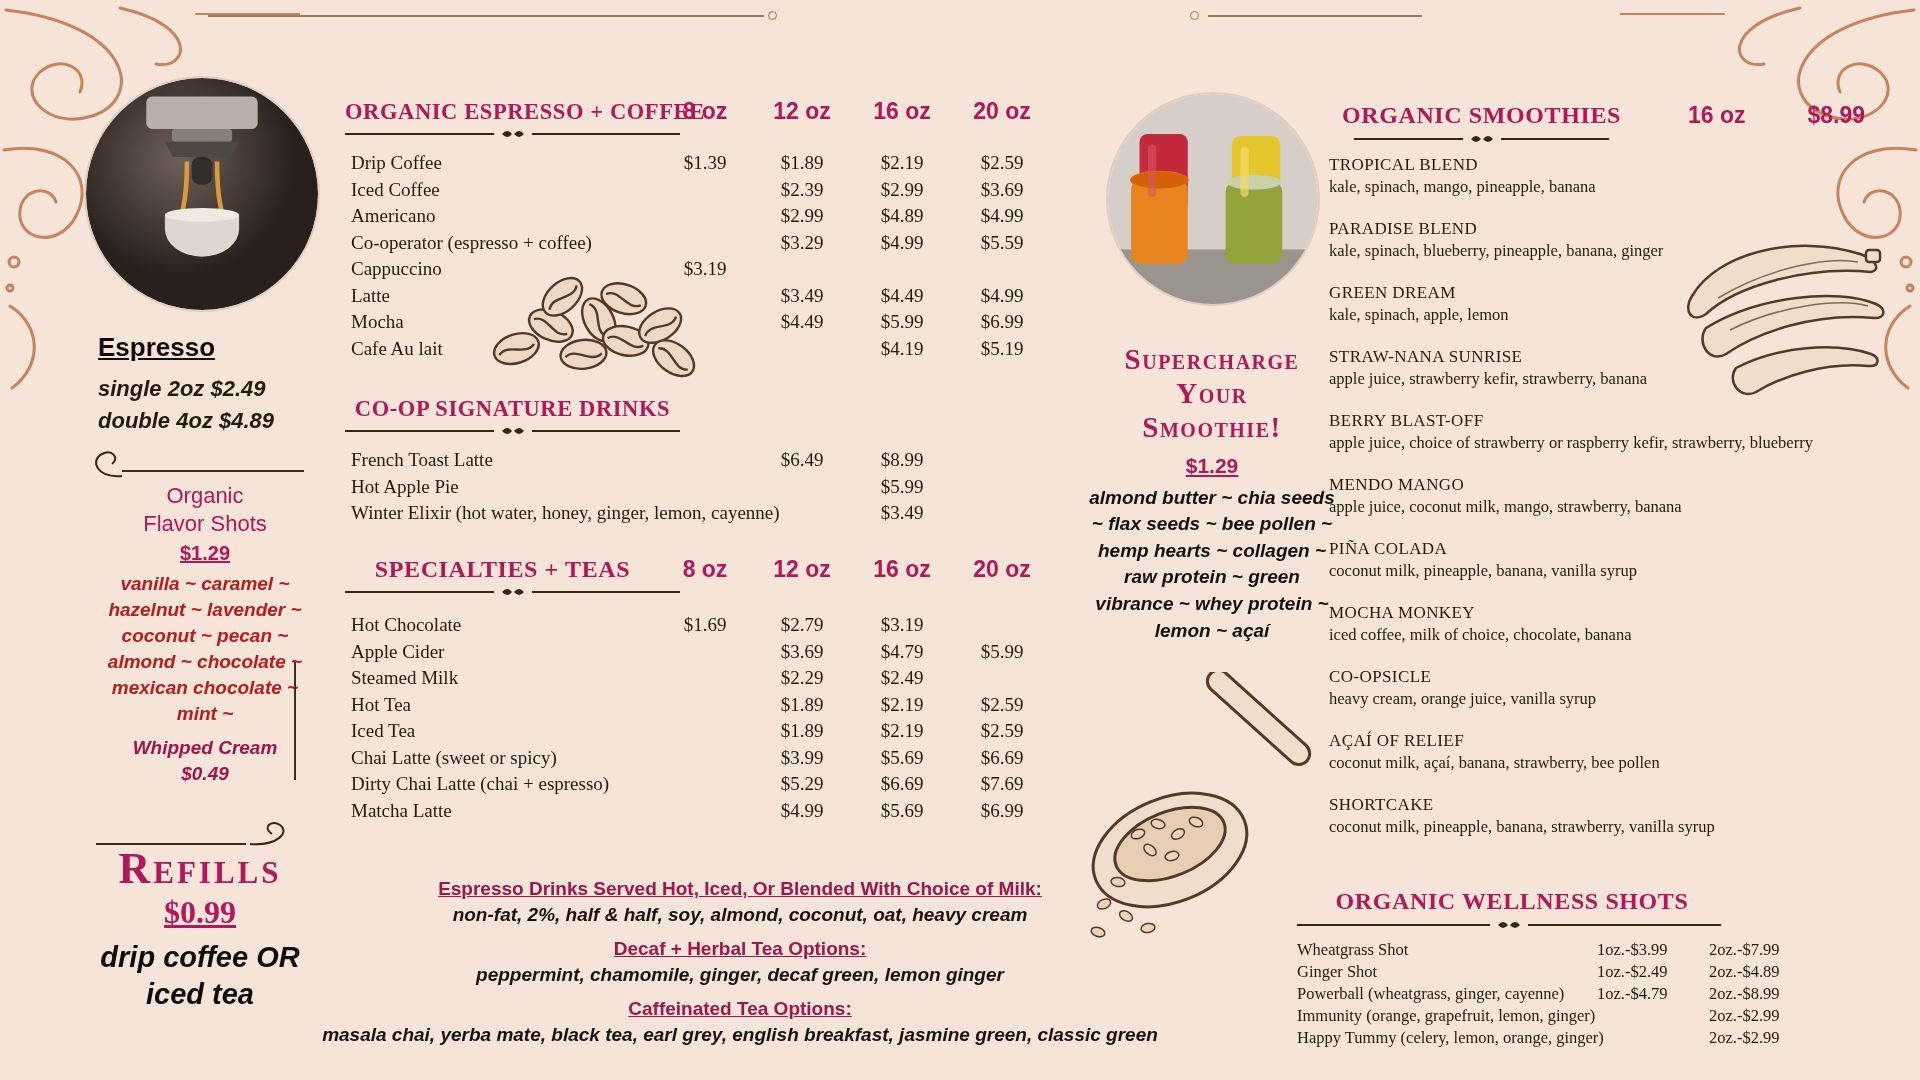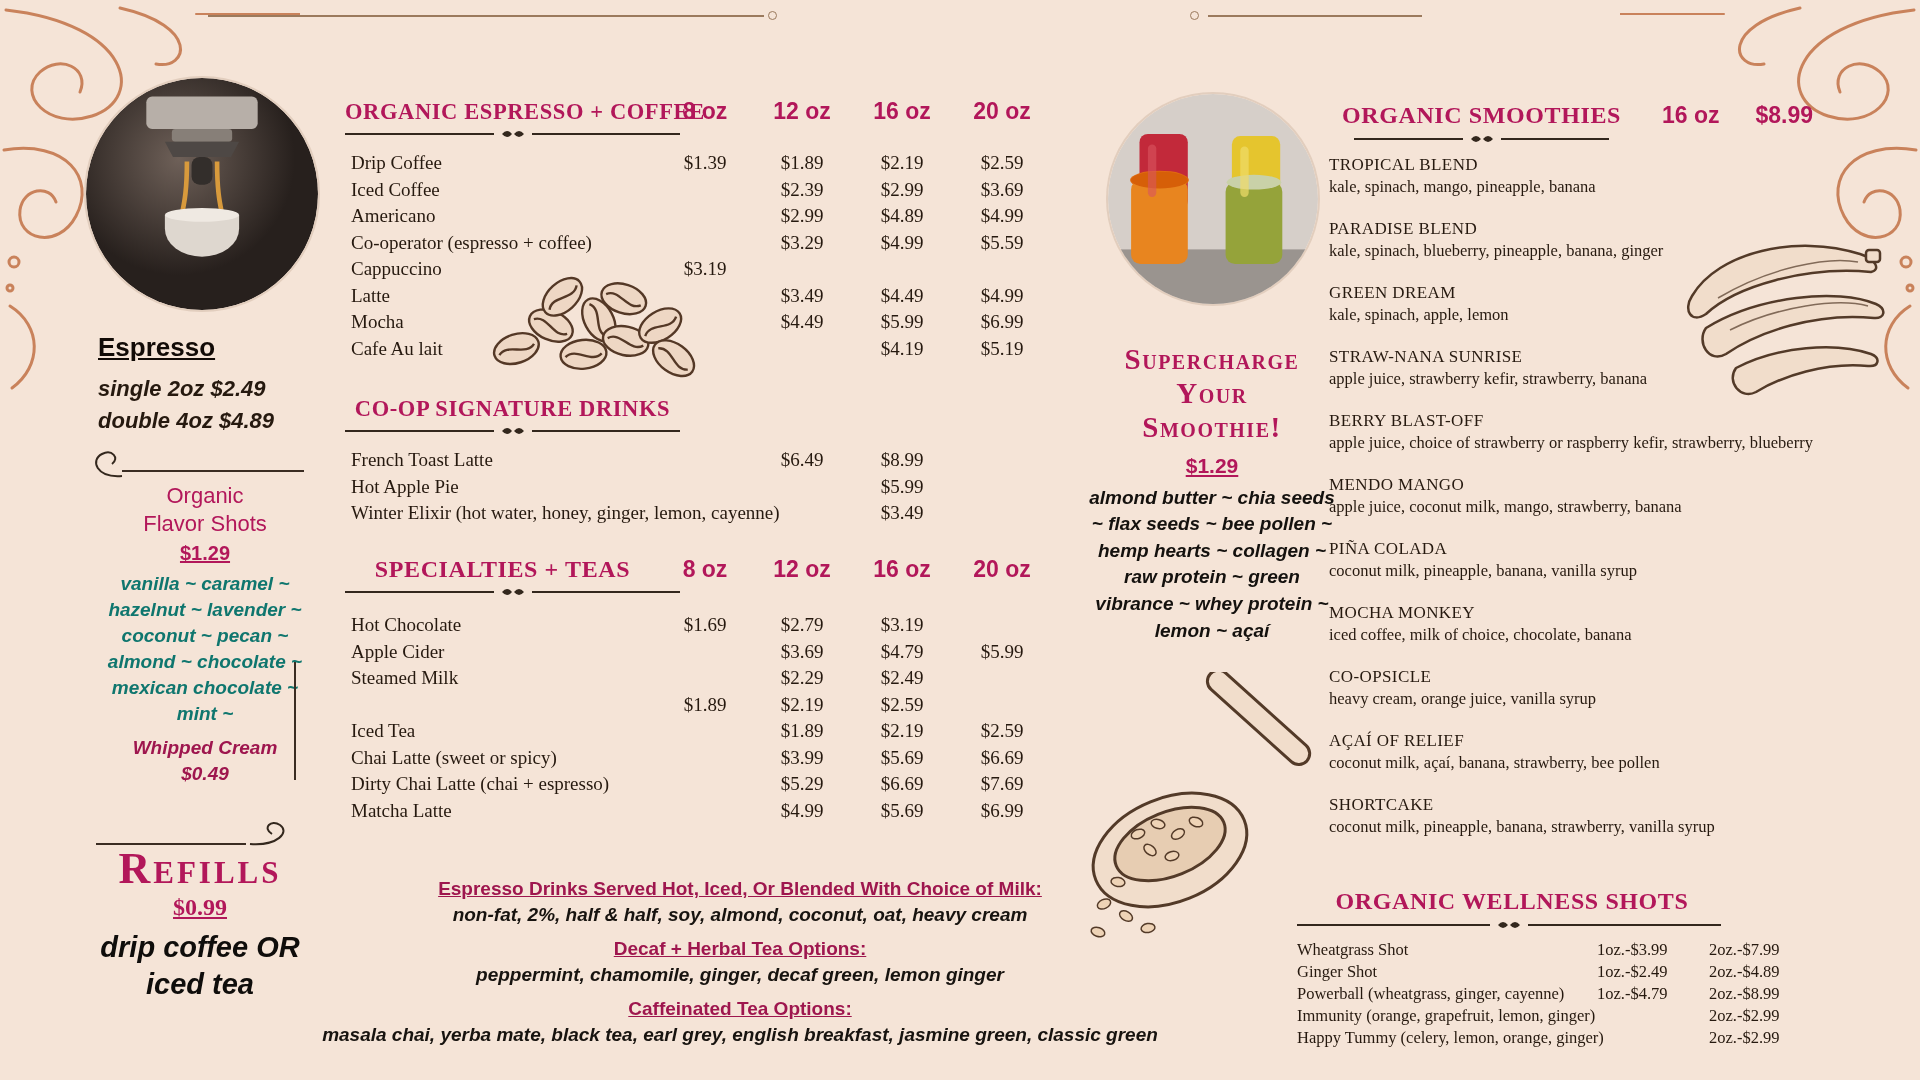--- a/index.html
+++ b/index.html
@@ -74,34 +74,34 @@
   .fs-title {
     font-family:"Liberation Sans", sans-serif; font-weight:400; font-size:22px;
     color:var(--accent,#b2175a); line-height:1.25;
   }
   .fs-price {
     font-family:"Liberation Sans", sans-serif; font-weight:700; font-size:20px;
     color:var(--accent,#b2175a); text-decoration:underline; margin:5px 0 6px;
   }
   .fs-options {
     font-family:"Liberation Sans", sans-serif; font-style:italic; font-weight:600;
-    font-size:19px; line-height:1.37; color:#0f766e;
+    font-size:19px; line-height:1.37; color:#b91c1c;
   }
   .whipped {
     margin-top:8px; color:var(--accent-dark,#9e164e);
     font-family:"Liberation Sans", sans-serif; font-style:italic; font-weight:700;
     font-size:19px; line-height:1.35;
   }
   .refills-block { position:absolute; left:60px; top:846px; width:280px; text-align:center; }
   .refills-title {
     font-family:"Liberation Serif", serif; font-variant:small-caps; font-weight:700;
     font-size:44px; letter-spacing:3px; color:var(--accent,#b2175a); line-height:1.05;
   }
   .refills-price {
-    font-family:"Liberation Serif", serif; font-weight:700; font-size:24px;
+    font-family:"Liberation Serif", serif; font-weight:700; font-size:32px;
     color:var(--accent,#b2175a); text-decoration:underline; margin-top:2px;
   }
   .refills-desc {
     font-family:"Liberation Sans", sans-serif; font-style:italic; font-weight:700;
     font-size:29px; line-height:1.28; margin-top:8px; color:#0f0d0b;
   }
 
   
   .supercharge { position:absolute; left:1086px; top:342px; width:252px; text-align:center; }
   .sc-title {
@@ -111,21 +111,21 @@
   .sc-price {
     font-family:"Liberation Sans", sans-serif; font-weight:700; font-size:21px;
     color:var(--accent,#b2175a); text-decoration:underline; margin:9px 0 7px;
   }
   .sc-options {
     font-family:"Liberation Sans", sans-serif; font-style:italic; font-weight:600;
     font-size:19px; line-height:1.4; color:#14110e;
   }
 
   
-  .smoothies-header { position:absolute; left:1329px; top:102px; width:560px; display:flex; align-items:flex-start; }
+  .smoothies-header { position:absolute; left:1329px; top:102px; width:560px; display:flex; align-items:flex-start;gap:26px; }
   .sm-titlewrap { width:305px; text-align:center; }
   .sm-title { font-size:24px; }
   .sm-divider { width:255px; margin:4px auto 0; }
   .sm-size { margin-left:28px; }
   .sm-price { margin-left:36px; }
   .smoothie-list { position:absolute; left:1329px; top:154px; width:560px; z-index:2; }
   .sm-item { margin-bottom:21px; }
   .sm-name { font-size:17px; letter-spacing:.4px; line-height:22px; white-space:nowrap; }
   .sm-desc { font-size:16.5px; line-height:21px; white-space:nowrap; }
 
@@ -407,20 +407,21 @@
 
         <div class="sec-grid menu-row">
           <span class="iname">Steamed Milk</span>
           <span class="price"></span>
           <span class="price">$2.29</span>
           <span class="price">$2.49</span>
           <span class="price"></span>
         </div>
 
         <div class="sec-grid menu-row">
+          <span class="iname">Hot Tea</span>
           <span class="price"></span>
           <span class="price">$1.89</span>
           <span class="price">$2.19</span>
           <span class="price">$2.59</span>
         </div>
 
         <div class="sec-grid menu-row">
           <span class="iname">Iced Tea</span>
           <span class="price"></span>
           <span class="price">$1.89</span>

